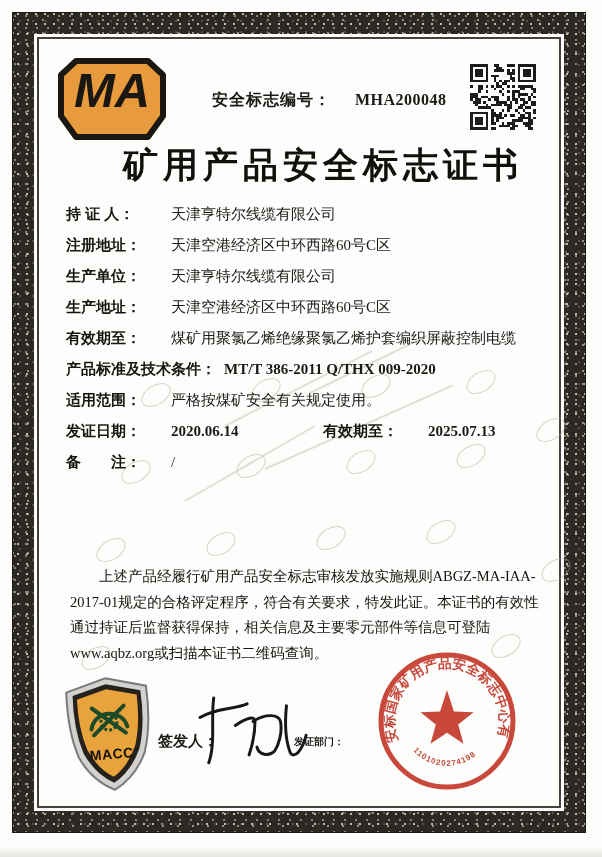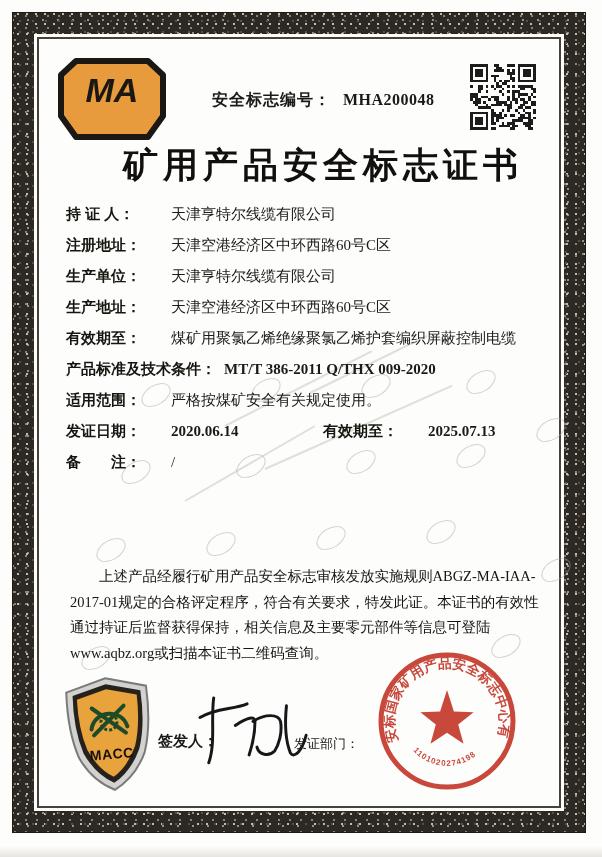--- a/index.html
+++ b/index.html
@@ -33,28 +33,28 @@
   .wm-oval{position:absolute;width:30px;height:18px;border:1px solid rgba(172,169,155,.5);
     border-radius:50%;transform:rotate(-32deg);}
   .wm-line{position:absolute;height:2px;background:rgba(196,194,182,.5);transform-origin:left center;}
 
   
   .logo{position:absolute;left:58px;top:58px;width:108px;height:82px;}
   .logo svg{position:absolute;inset:0;}
   .logo-text{
     position:absolute;inset:0;display:flex;align-items:center;justify-content:center;
     font-family:"Liberation Sans","DejaVu Sans",sans-serif;
-    font-weight:bold;font-style:italic;font-size:34px;letter-spacing:0px;color:#1b1712;
+    font-weight:bold;font-style:italic;font-size:49px;letter-spacing:0px;color:#1b1712;
     padding-bottom:18px;
   }
 
   
   .mark-line{position:absolute;left:212px;top:90px;font-size:16px;white-space:nowrap;}
   .mark-label{font-weight:bold;letter-spacing:1px;}
-  .mark-num{font-weight:bold;margin-left:12px;letter-spacing:.5px;}
+  .mark-num{font-weight:bold;margin-left:24px;letter-spacing:.5px;}
 
   
   .qr{position:absolute;left:470px;top:64px;width:66px;height:66px;}
 
   
   .title{
     position:absolute;left:0;right:0;top:142px;margin:0;text-align:center;
     font-size:35px;font-weight:900;letter-spacing:5px;color:#12100d;
     font-family:"Liberation Serif","DejaVu Serif",serif;
     padding-left:44px;
@@ -84,21 +84,21 @@
   .shield{position:absolute;left:64px;top:676px;width:92px;height:116px;transform:rotate(-5deg);}
   .shield svg{position:absolute;inset:0;}
   .shield-label{
     position:absolute;left:0;right:0;top:70px;text-align:center;
     font-family:"Liberation Sans","DejaVu Sans",sans-serif;font-weight:bold;
     font-size:14px;color:#14100c;letter-spacing:.5px;
   }
   .signer{position:absolute;left:158px;top:732px;font-size:15px;font-weight:bold;
     font-family:"Liberation Sans","DejaVu Sans",sans-serif;}
   .signature{position:absolute;left:196px;top:692px;width:118px;height:84px;}
-  .issuer{position:absolute;left:294px;top:735px;font-size:13px;font-weight:normal;
+  .issuer{position:absolute;left:294px;top:735px;font-size:10px;font-weight:bold;
     font-family:"Liberation Sans","DejaVu Sans",sans-serif;}
   .seal{position:absolute;left:368px;top:642px;width:158px;height:158px;opacity:.92;}
 </style>
 </head>
 <body>
 
 <div class="page">
 
   <div class="frame-band"></div>
   <div class="frame-inner">

